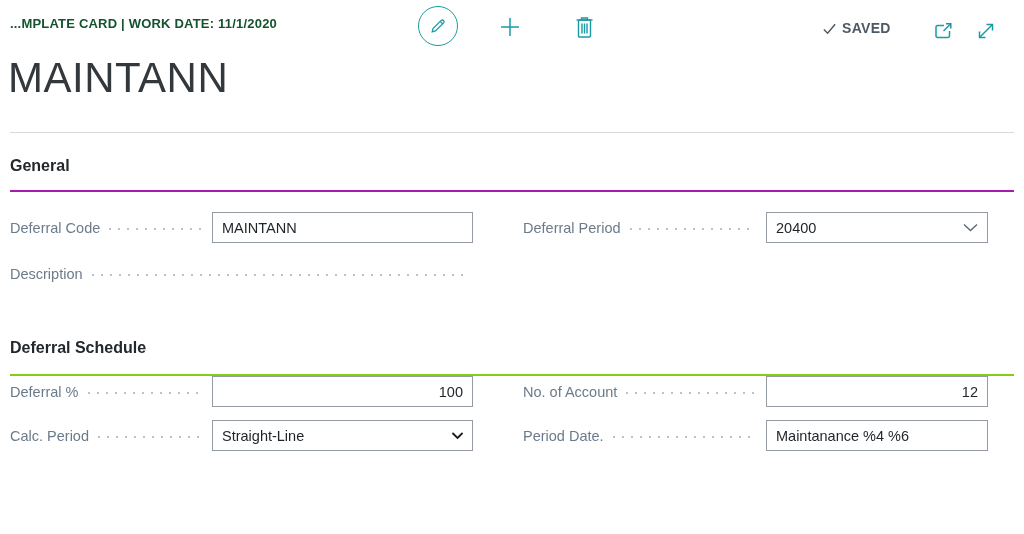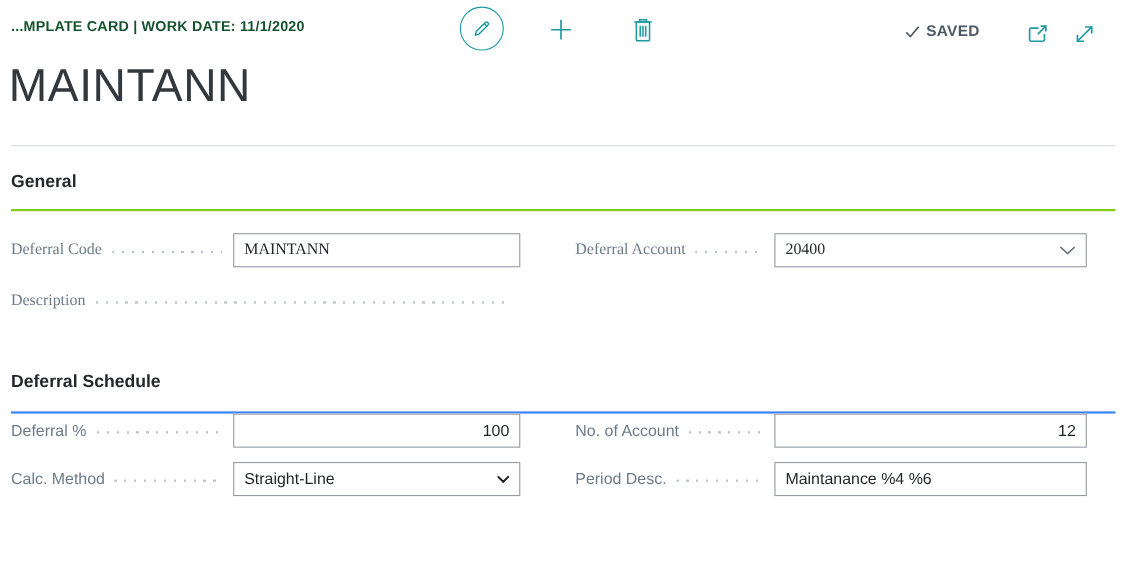--- a/index.html
+++ b/index.html
@@ -31,38 +31,38 @@
     position:absolute; left:822px; top:20px; display:flex; align-items:center; gap:5px;
     color:#4d5965; font-size:14px; font-weight:600; letter-spacing:.3px;
   }
   .popout-btn { position:absolute; left:933px; top:22px; width:21px; height:19px; }
   .expand-btn { position:absolute; left:976px; top:21px; width:20px; height:20px; }
 
   .section { position:absolute; left:10px; right:10px; }
   .section-general  { top:156px; }
   .section-schedule { top:338px; }
   .section h2 { margin:0; font-size:16px; font-weight:700; color:#23282d; line-height:20px; cursor:pointer; }
-  .section-general  h2 { padding-bottom:14px; border-bottom:2px solid #84cc16; }
-  .section-schedule h2 { padding-bottom:16px; border-bottom:2px solid #3b82f6; }
+  .section-general  h2 { padding-bottom:14px; border-bottom:2px solid #a21caf; }
+  .section-schedule h2 { padding-bottom:16px; border-bottom:2px solid #84cc16; }
 
   .form-grid { display:grid; grid-template-columns:463px 465px; column-gap:50px; }
-  .section-general  .form-grid { margin-top:20px; row-gap:15px;font-family:Liberation Serif, serif; }
+  .section-general  .form-grid { margin-top:20px; row-gap:15px; }
   .section-schedule .form-grid { row-gap:13px; }
 
   .field { display:flex; align-items:center; height:31px; }
   .flabel { font-size:14.5px; color:#6c7b8b; white-space:nowrap; flex-shrink:0; }
   .leader {
     flex:1; height:2px; margin:2px 10px 0 9px;
     background-image:repeating-linear-gradient(to right,#b9c2ca 0 2px,transparent 2px 9px);
   }
   .control {
     flex-shrink:0; width:261px; height:31px; border:1px solid #949ba3; background:#fff;
     font-size:14.5px; color:#1f2429; font-family:inherit; padding:0 9px; outline:none;
   }
-  .col-right .control { width:284px; }
+  .col-right .control { width:222px; }
   .control.num { text-align:right; }
   .select { display:flex; align-items:center; justify-content:space-between; padding:0 9px; cursor:pointer; }
   .sel-text { white-space:nowrap; overflow:hidden; }
   .chev { flex-shrink:0; margin-left:6px; display:flex; align-items:center; }
 </style>
 </head>
 <body>
 
 <header>
   <div class="caption">...MPLATE CARD | WORK DATE: 11/1/2020</div>
@@ -132,21 +132,21 @@
   <h2>General</h2>
   <div class="form-grid">
 
     <div class="field">
       <span class="flabel">Deferral Code</span>
       <span class="leader"></span>
       <input class="control" type="text" value="MAINTANN" style="">
     </div>
 
     <div class="field col-right">
-      <span class="flabel">Deferral Account</span>
+      <span class="flabel">Deferral Period</span>
       <span class="leader"></span>
       <div class="control select">
         <span class="sel-text">20400</span>
         <span class="chev">
           <svg width="15" height="9" viewBox="0 0 15 9" fill="none" stroke="#5d6874" stroke-width="1.4">
             <path d="M1 1.5 L7.5 7.5 L14 1.5"></path>
           </svg>
         </span>
       </div>
     </div>
@@ -169,33 +169,33 @@
       <input class="control num" type="text" value="100" style="">
     </div>
 
     <div class="field col-right">
       <span class="flabel">No. of Account</span>
       <span class="leader"></span>
       <input class="control num" type="text" value="12" style="">
     </div>
 
     <div class="field">
-      <span class="flabel">Calc. Method</span>
+      <span class="flabel">Calc. Period</span>
       <span class="leader"></span>
       <div class="control select">
         <span class="sel-text">Straight-Line</span>
         <span class="chev">
           <svg width="11" height="8" viewBox="0 0 11 8" fill="none" stroke="#1a1d20" stroke-width="1.8" stroke-linecap="round">
             <path d="M1 1.5 L5.5 6 L10 1.5"></path>
           </svg>
         </span>
       </div>
     </div>
 
     <div class="field col-right">
-      <span class="flabel">Period Desc.</span>
+      <span class="flabel">Period Date.</span>
       <span class="leader"></span>
       <input class="control" type="text" value="Maintanance %4 %6" style="">
     </div>
 
 
   </div>
 </section>
 
 </body></html>

